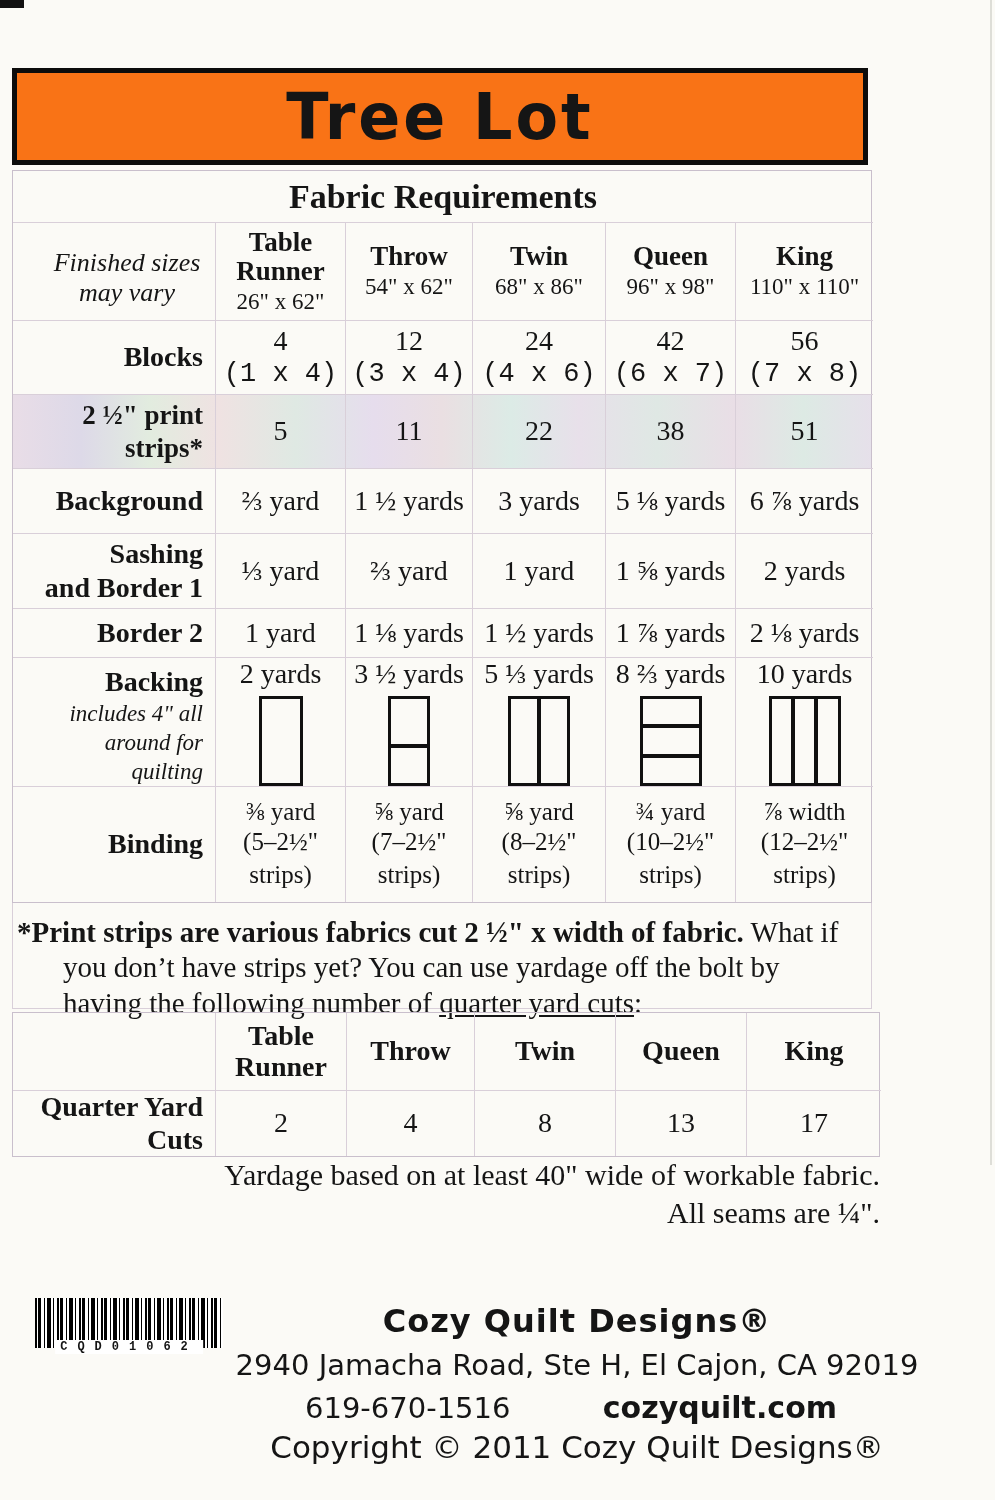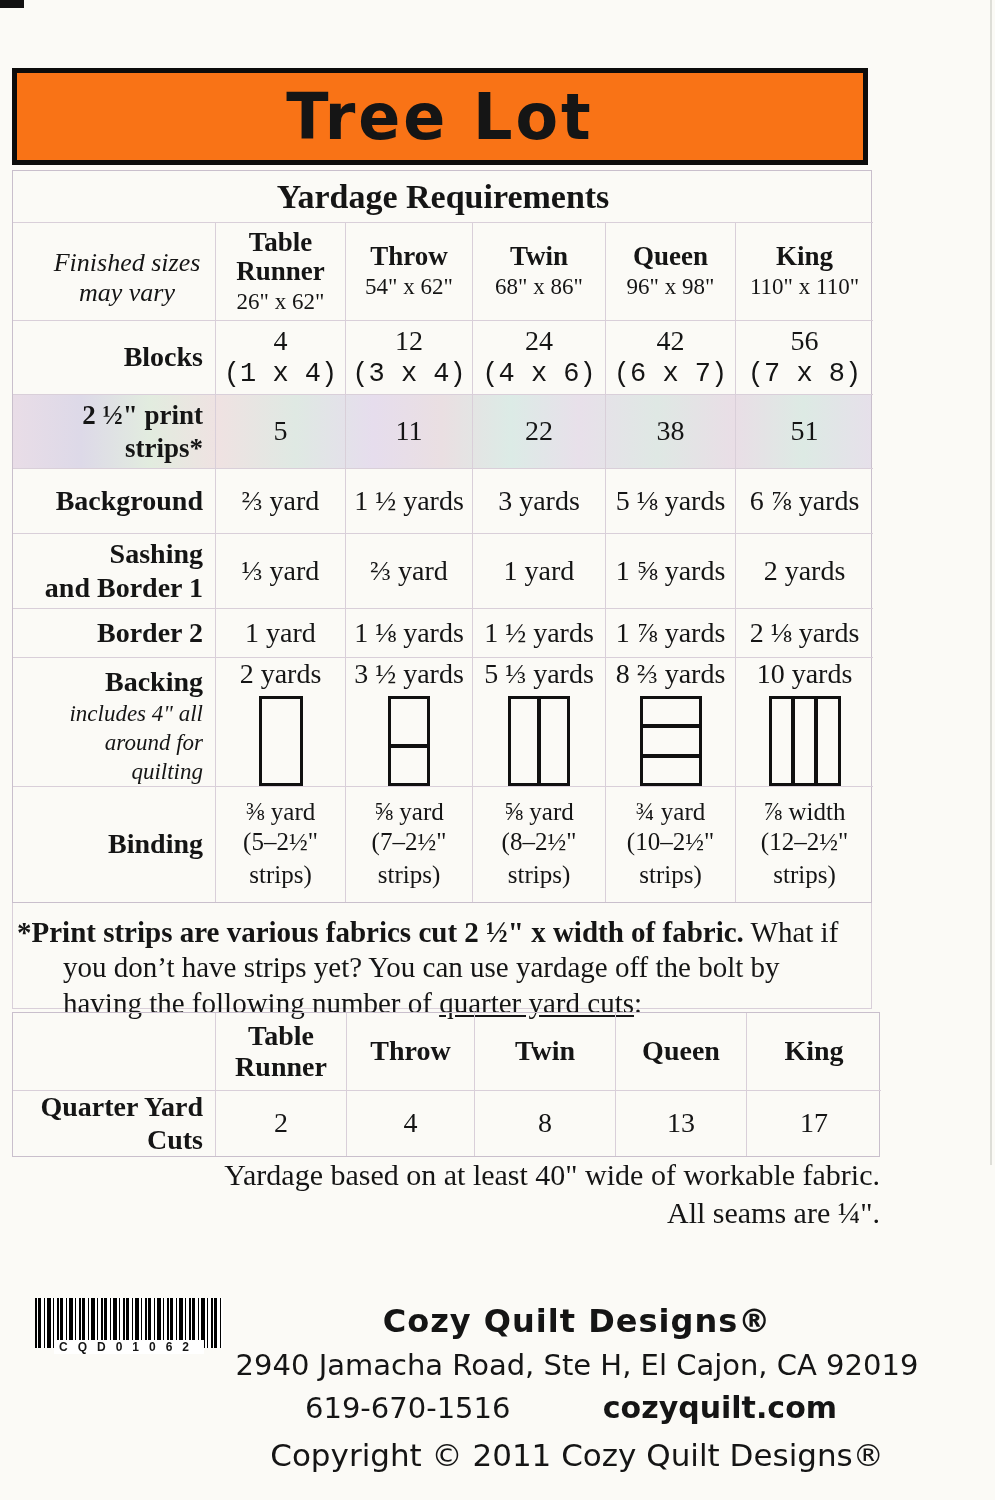--- a/index.html
+++ b/index.html
@@ -78,49 +78,49 @@
   
   .fn1{left:12px;top:1158px;width:868px;text-align:right;font-size:30px;}
   .fn2{left:12px;top:1196px;width:868px;text-align:right;font-size:30px;}
 
   
   .footer{left:217px;top:1258px;width:720px;text-align:center;
           font-family:"DejaVu Sans",sans-serif;}
   .company{font-weight:bold;font-size:32px;margin-bottom:8px;letter-spacing:1px;margin-top:44px;}
   .address{font-size:29px;margin-bottom:8px;}
   .prow{display:flex;justify-content:space-between;padding:0 100px 0 88px;
-        align-items:baseline;margin-bottom:12px;}
+        align-items:baseline;margin-bottom:4px;}
   .phone{font-size:29px;}
   .site{font-size:30px;font-weight:bold;}
   .copyright{font-size:31px;}
 
   
   .barcode{left:35px;top:1298px;width:188px;height:56px;}
   .bars{width:100%;height:50px;
     background:repeating-linear-gradient(90deg,#000 0 2px,#fff 2px 3px,#000 3px 6px,
       #fff 6px 9px,#000 9px 10px,#fff 10px 12px,#000 12px 16px,#fff 16px 18px,
       #000 18px 19px,#fff 19px 22px);}
   .bdigits{position:absolute;left:50%;transform:translateX(-50%);bottom:0;
-           background:#fff;padding:0 5px;font-family:Liberation Sans, sans-serif;
+           background:#fff;padding:0 5px;font-family:Liberation Mono, monospace;
            font-weight:bold;font-size:12px;letter-spacing:10px;white-space:nowrap;}
 </style>
 </head>
 <body>
 
 <div class="abs corner-mark"></div>
 <div class="abs scan-edge"></div>
 
 <div class="abs title-box">
   <div class="title">Tree Lot</div>
 </div>
 
 <div class="abs band"></div>
 
 <div class="abs ftable">
-  <div class="cell fr-head">Yardage Requirements</div>
+  <div class="cell fr-head">Fabric Requirements</div>
 
   <div class="cell corner-cell">Finished sizes may vary</div>
   <div class="cell">
     <div class="cname">Table Runner</div>
     <div class="csize">26" x 62"</div>
   </div>
   <div class="cell">
     <div class="cname">Throw</div>
     <div class="csize">54" x 62"</div>
   </div>

